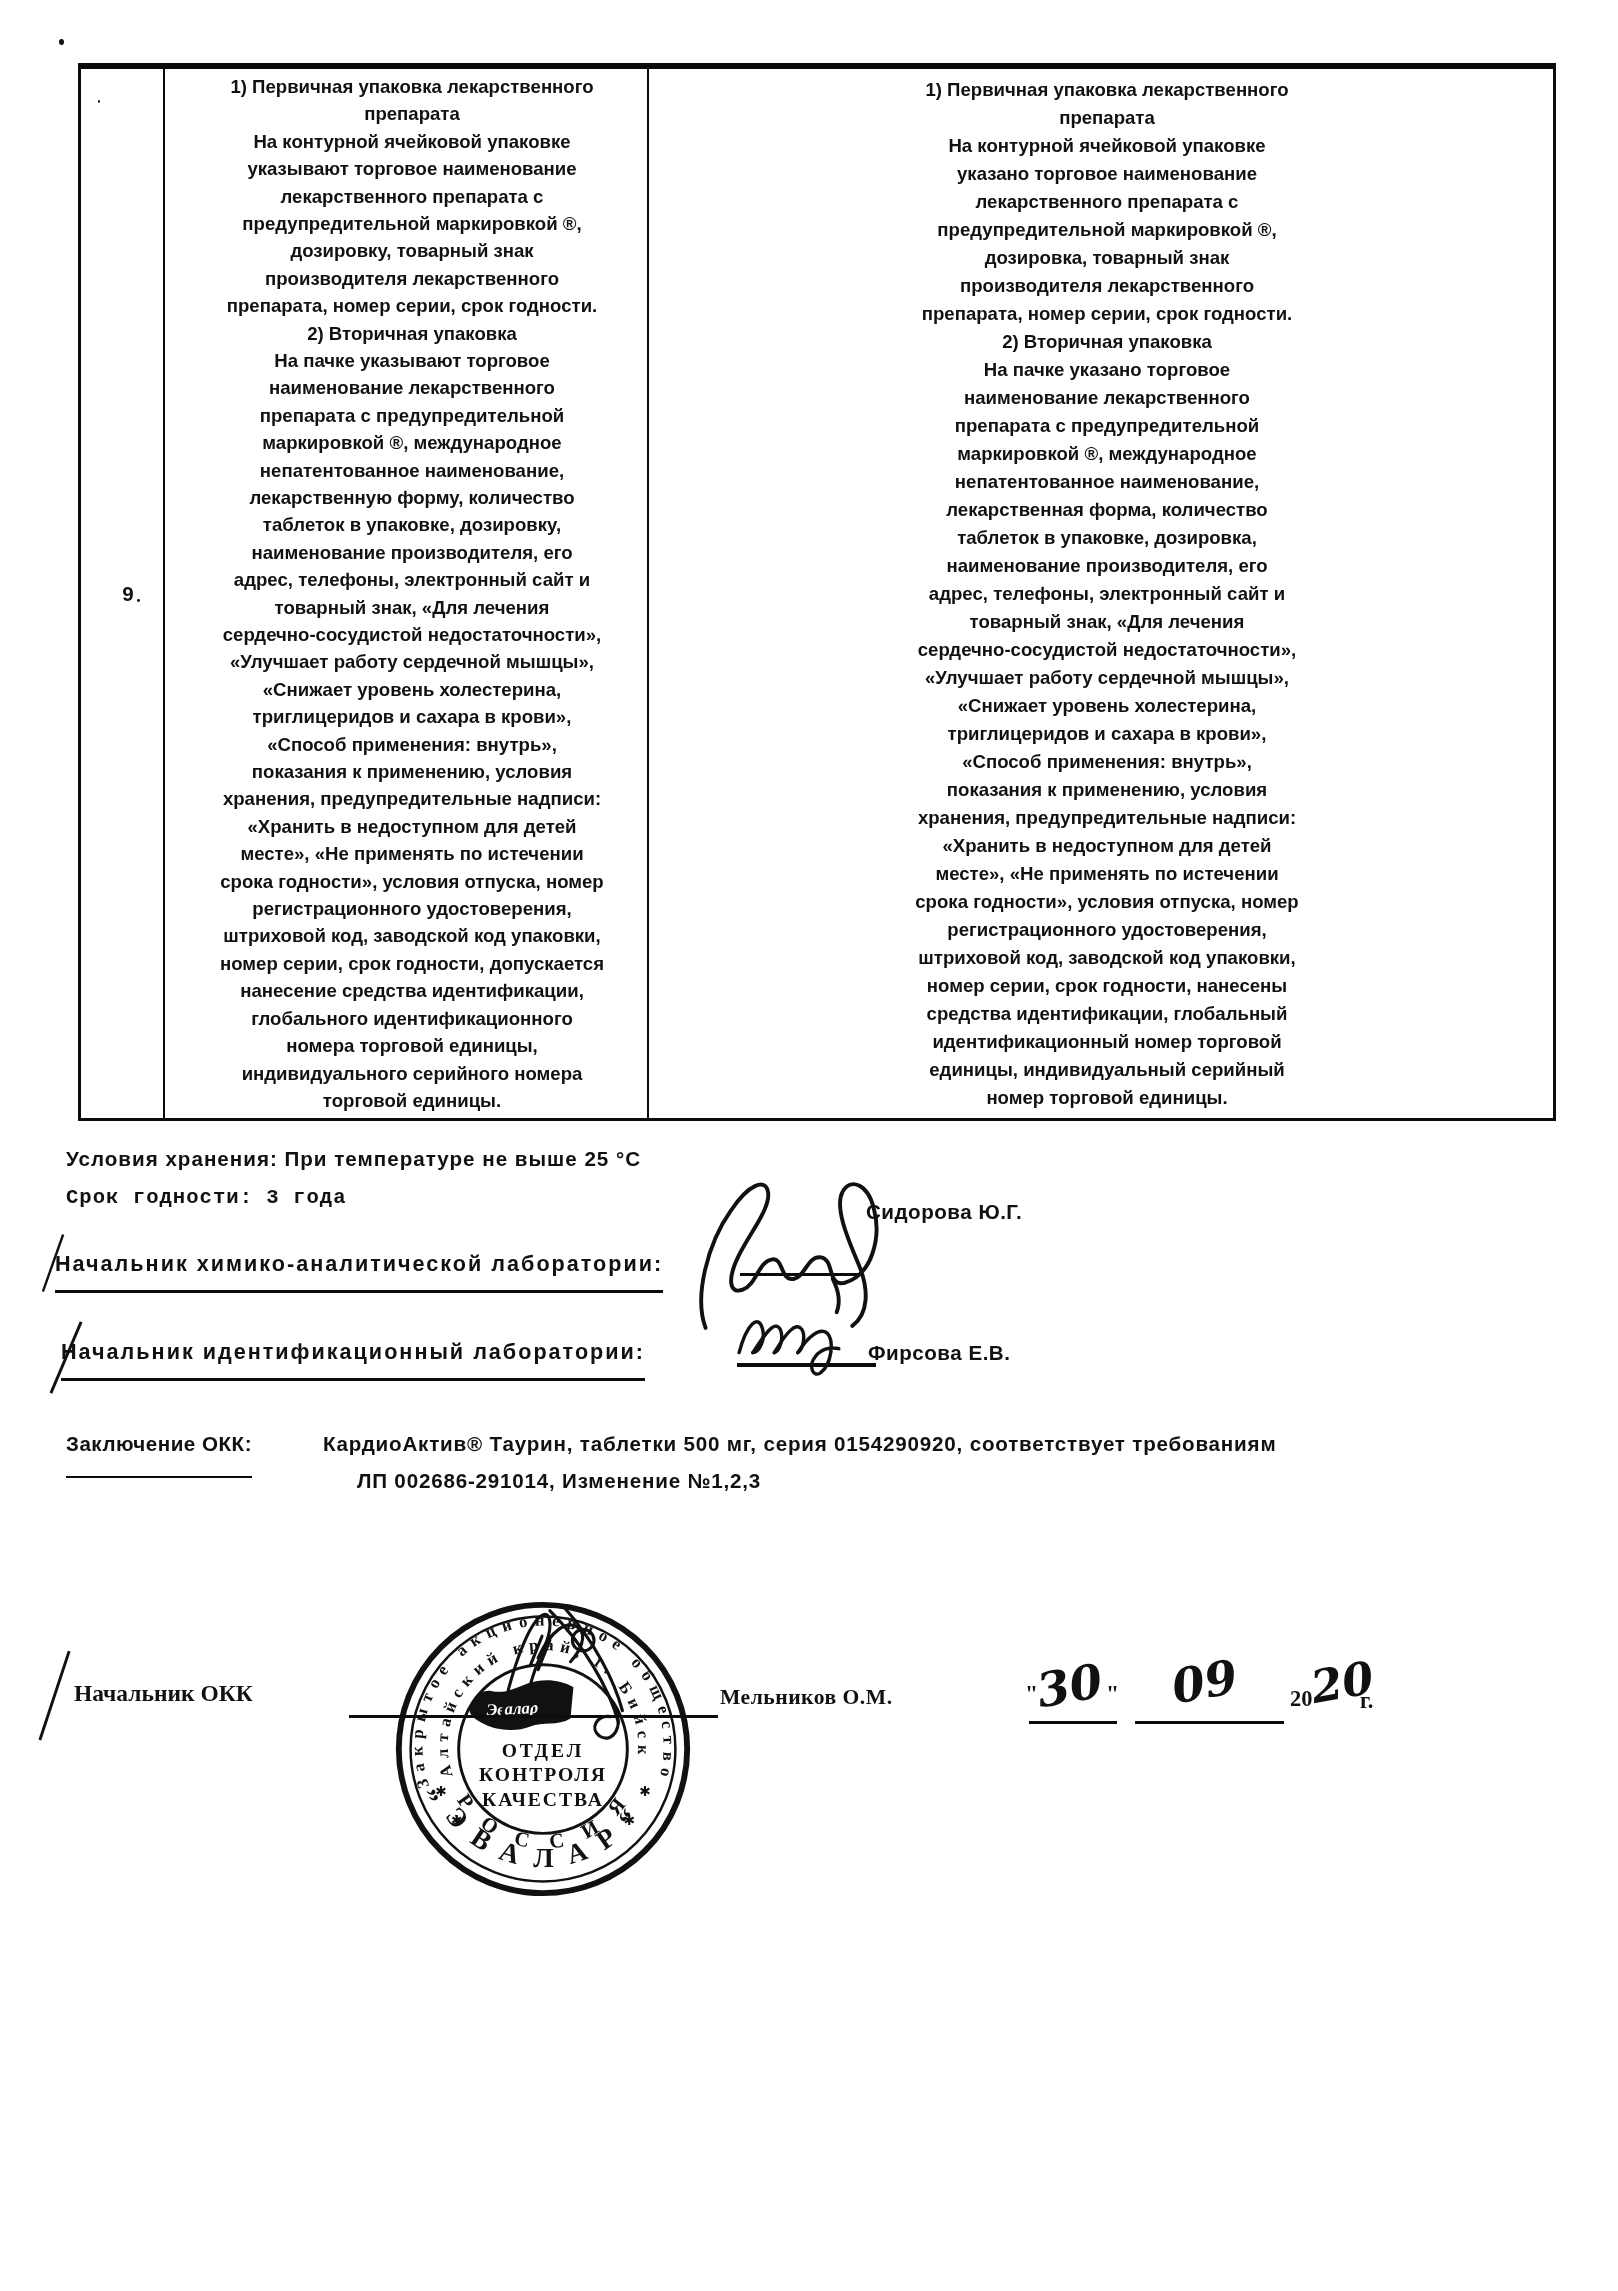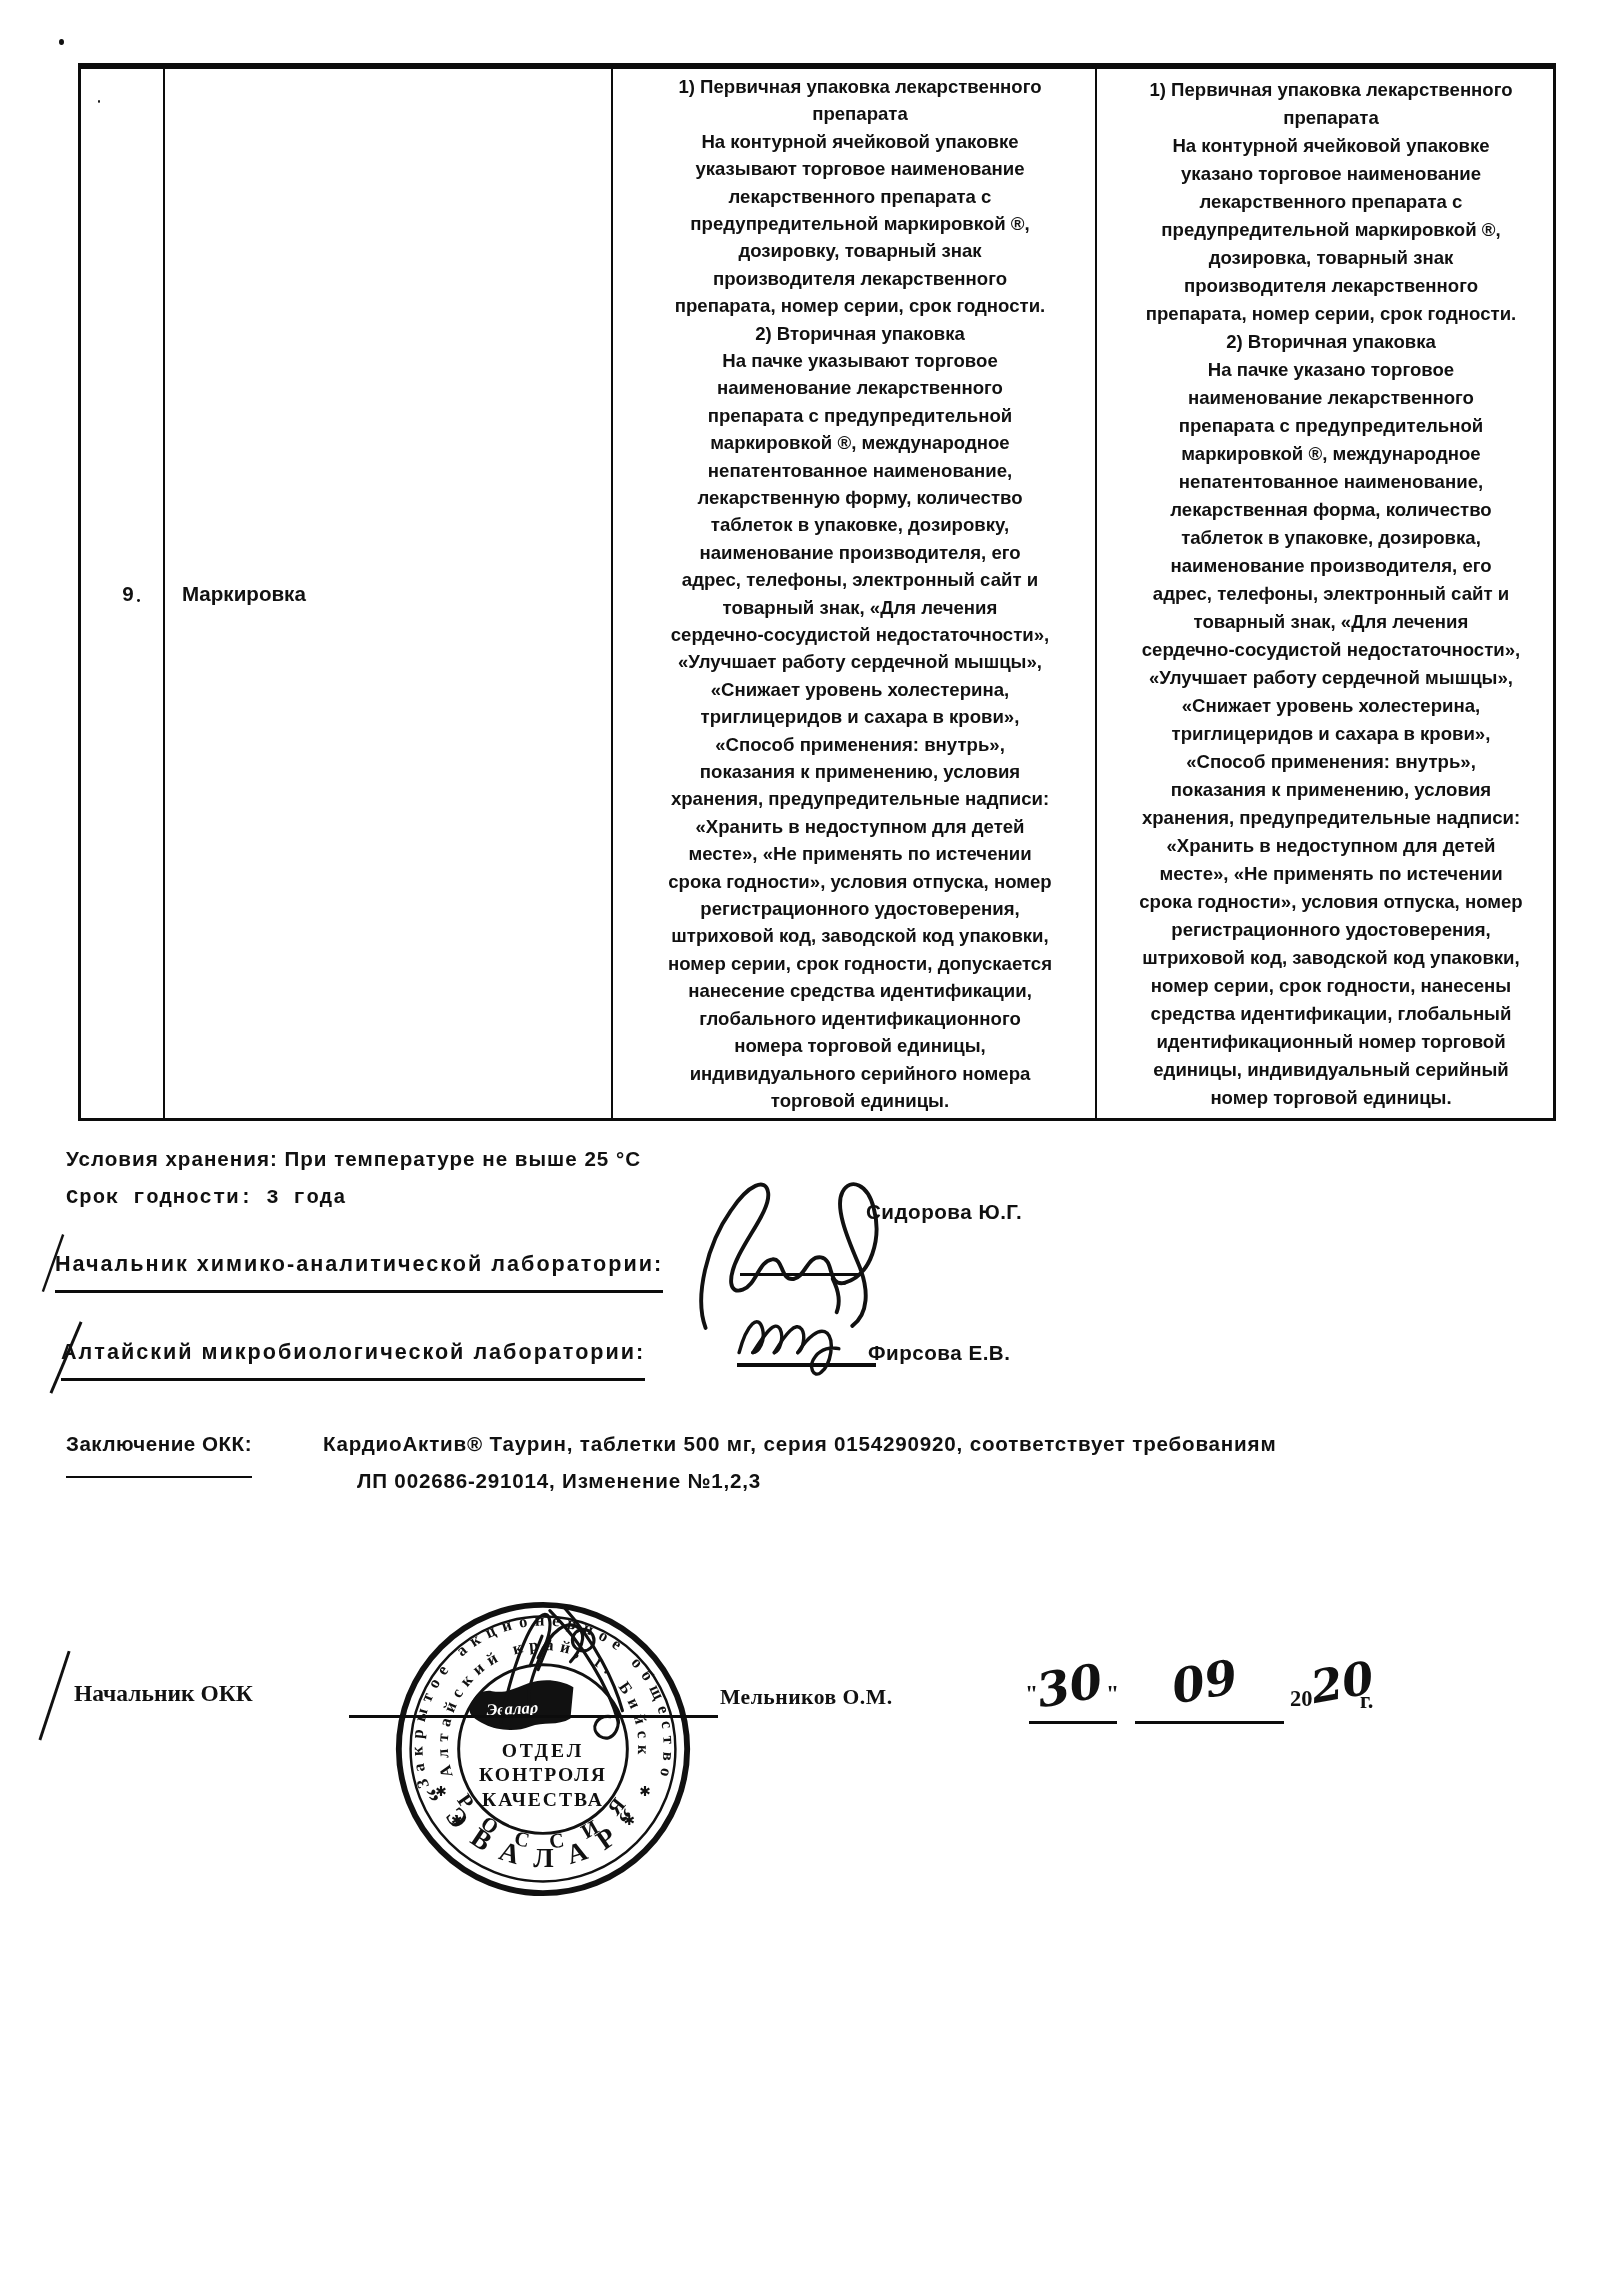--- a/index.html
+++ b/index.html
@@ -40,23 +40,20 @@
 
 <div class="page">
 
   <div class="abs dot" style="left:59px;top:39px;width:4.9px;height:5.9px;"></div>
   <div class="abs dot" style="left:98px;top:100px;width:2px;height:2.9px;"></div>
   <div class="abs dot" style="left:137px;top:599px;width:2.9px;height:2.9px;"></div>
 
   <div class="qtable">
     <div class="qcol col-num">
       <span>9</span>
-    </div>
-    <div class="qcol col-label">
-      <span>Маркировка</span>
     </div>
     <div class="qcol col-method">1) Первичная упаковка лекарственного
 препарата
 На контурной ячейковой упаковке
 указывают торговое наименование
 лекарственного препарата с
 предупредительной маркировкой ®,
 дозировку, товарный знак
 производителя лекарственного
 препарата, номер серии, срок годности.
@@ -141,21 +138,21 @@
       <path d="M 20,160 C 8,128 22,74 46,40 C 64,13 82,6 84,22 C 86,38 66,62 54,86 C 42,110 44,126 58,121 C 72,116 74,92 88,90 C 100,88 96,112 110,110 C 122,108 124,86 138,88 C 152,90 144,118 162,114"></path>
       <path d="M 162,114 C 190,106 200,68 192,38 C 186,13 168,6 160,21 C 152,36 164,66 176,94 C 188,122 186,146 170,158"></path>
       <path d="M 150,110 C 156,122 158,134 154,144"></path>
     </g>
   </svg>
   <div class="abs name" style="left:866px;top:1200px;">Сидорова Ю.Г.</div>
 
   <svg class="abs" style="left:47px;top:1319px;" width="39" height="78" viewBox="0 0 40 80">
     <line x1="4" y1="76" x2="35" y2="3" stroke="#111" stroke-width="3"></line>
   </svg>
-  <div class="abs ulabel" style="left:61px;top:1339px;">Алтайский микробиологической лаборатории:</div>
+  <div class="abs ulabel" style="left:61px;top:1339px;">Начальник идентификационный лаборатории:</div>
   <div class="abs hline" style="left:737px;top:1363px;width:139px;height:3.9px;"></div>
   <svg class="abs" style="left:731px;top:1292px;" width="157" height="88" viewBox="0 0 160 90">
     <g stroke="#111" stroke-width="3.5" fill="none" stroke-linecap="round">
       <path d="M 8,62 C 16,32 28,22 32,38 C 35,50 28,62 22,62"></path>
       <path d="M 22,62 C 34,44 44,28 50,38 C 54,46 50,60 44,62"></path>
       <path d="M 44,62 C 56,42 66,30 72,38 C 76,44 74,58 68,62"></path>
       <path d="M 68,62 C 78,46 90,36 98,42 C 106,50 102,74 92,82 C 84,89 78,76 86,66 C 92,58 102,56 110,58"></path>
     </g>
   </svg>
   <div class="abs name" style="left:868px;top:1341px;">Фирсова Е.В.</div>

